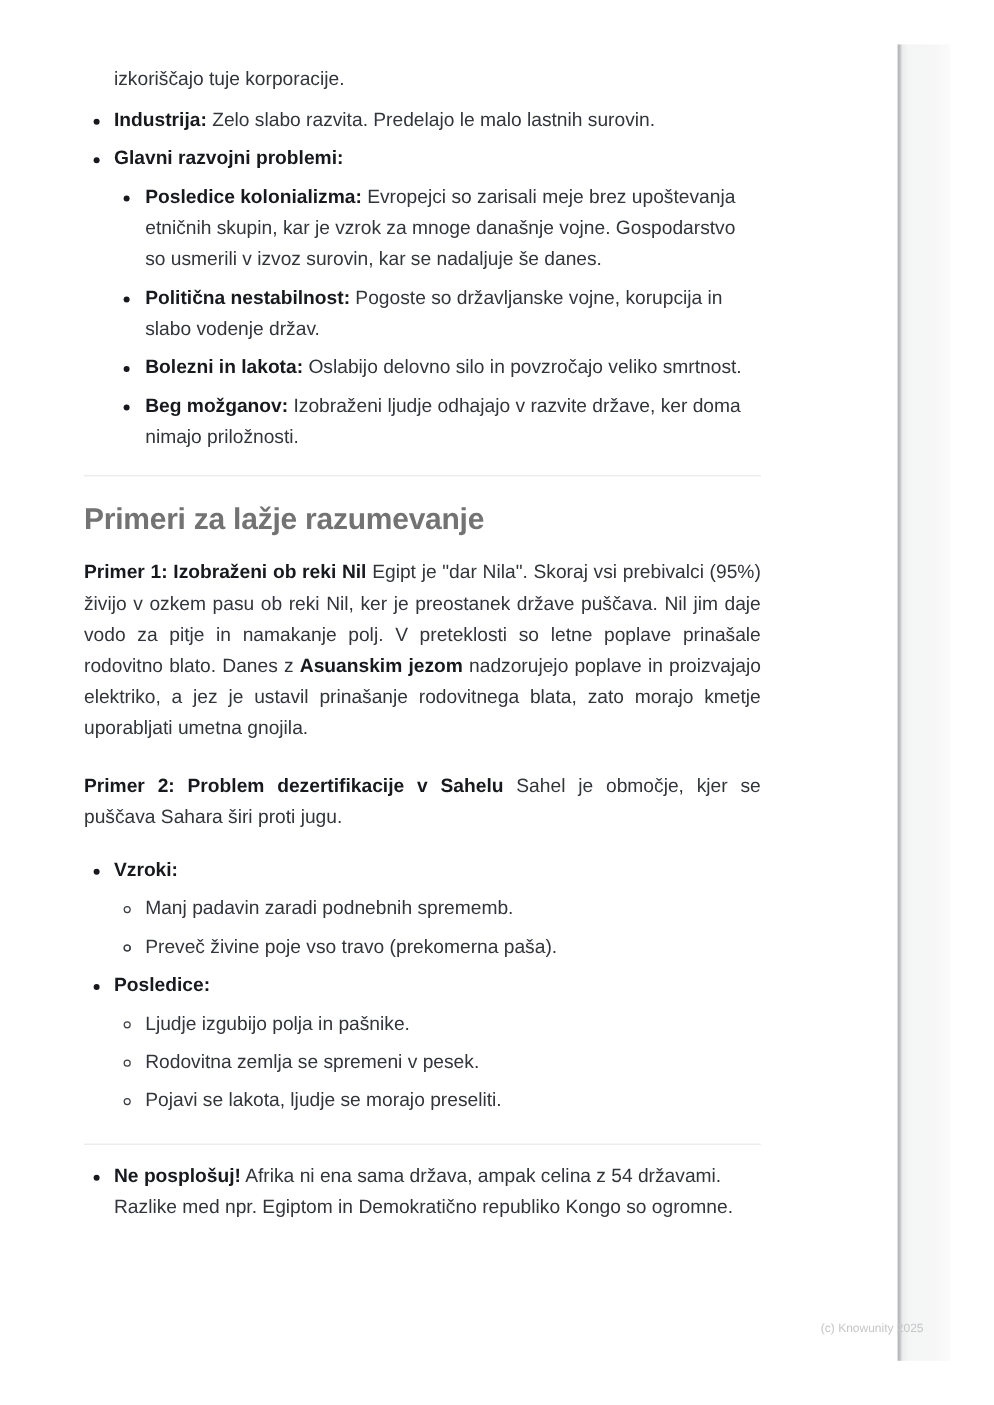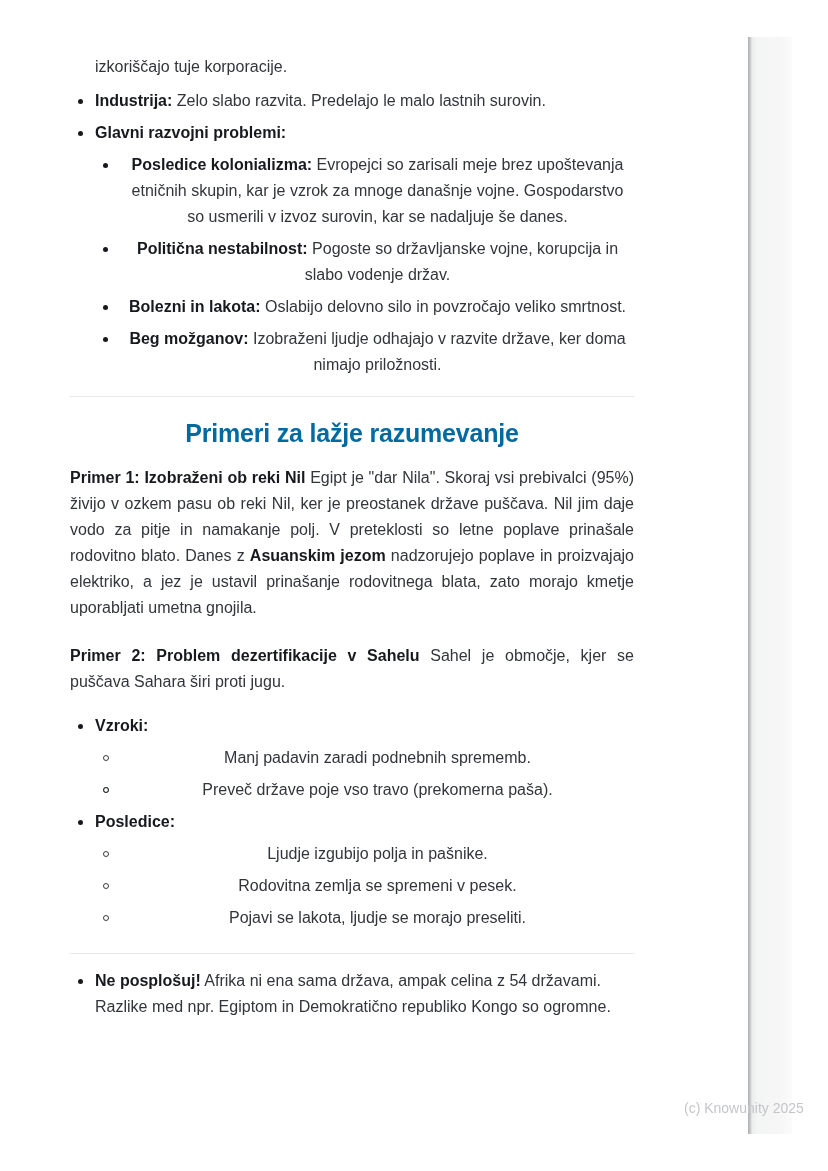--- a/index.html
+++ b/index.html
@@ -25,52 +25,51 @@
   ul.blist.mt14 { margin-top: 14px; }
   ul.blist.mt18 { margin-top: 18px; }
   ul.blist > li { position: relative; padding-left: 25px; margin-top: 6px; }
   ul.blist > li:first-child { margin-top: 0; }
   ul.blist > li > .bullet {
     position: absolute; left: 8px; top: 11px;
     width: 5px; height: 5px; border-radius: 50%;
     background: #17191e;
   }
   ul.sublist { list-style: none; margin: 6px 0 6px 0; padding: 0; }
-  ul.sublist > li { position: relative; padding-left: 26px; margin-top: 6px; text-align: center; }
+  ul.sublist > li { position: relative; padding-left: 26px; margin-top: 6px; }
   ul.sublist > li > .bullet {
     position: absolute; left: 8px; top: 11px;
     width: 5px; height: 5px; border-radius: 50%;
     background: #17191e;
   }
   ul.sublist > li > .bullet.hollow {
     background: transparent;
     border: 1.5px solid #3a3d43;
     width: 6px; height: 6px; top: 10px;
   }
   b, strong { font-weight: 700; color: #17191e; }
   h2 {
     font-size: 25px; line-height: 32px;
     font-weight: 700;
-    color: #0369a1;
+    color: #737373;
     letter-spacing: -0.2px;
     margin: 20px 0 0 0;
-    text-align: center;
   }
   p.para { margin: 16px 0 0 0; text-align: justify; }
   p.para.mt22 { margin-top: 22px; }
   hr.divider {
     border: none; height: 1px;
     background: #e7e8ea;
     margin: 18px 0 0 0;
   }
   hr.divider.mt22 { margin-top: 22px; }
   .footer-credit {
     position: absolute;
     left: 684px; top: 1101px;
-    font-size: 14px; line-height: 14px;
+    font-size: 10px; line-height: 14px;
     color: #c4c5c8;
     z-index: 2;
     white-space: nowrap;
   }
   .page-edge {
     position: absolute;
     left: 748px; top: 37px;
     width: 44px; height: 1097px;
     background: linear-gradient(90deg,
       #aeb0b3 0px, #c2c4c6 2px, #ececed 4px,
@@ -142,21 +141,21 @@
       <ul class="sublist">
         <li>
           <span class="bullet hollow"></span>
           <span>Manj padavin zaradi podnebnih sprememb.</span>
         </li>
         <li>
           <span class="bullet hollow"></span>
         </li>
         <li>
           <span class="bullet hollow"></span>
-          <span>Preveč države poje vso travo (prekomerna paša).</span>
+          <span>Preveč živine poje vso travo (prekomerna paša).</span>
         </li>
       </ul>
     </li>
     <li>
       <span class="bullet"></span>
       <b>Posledice:</b>
       <ul class="sublist">
         <li>
           <span class="bullet hollow"></span>
           <span>Ljudje izgubijo polja in pašnike.</span>

